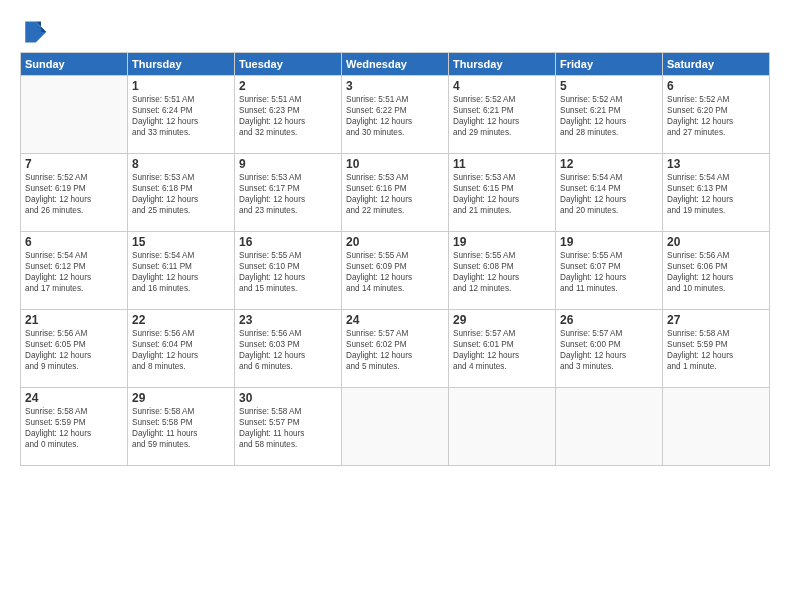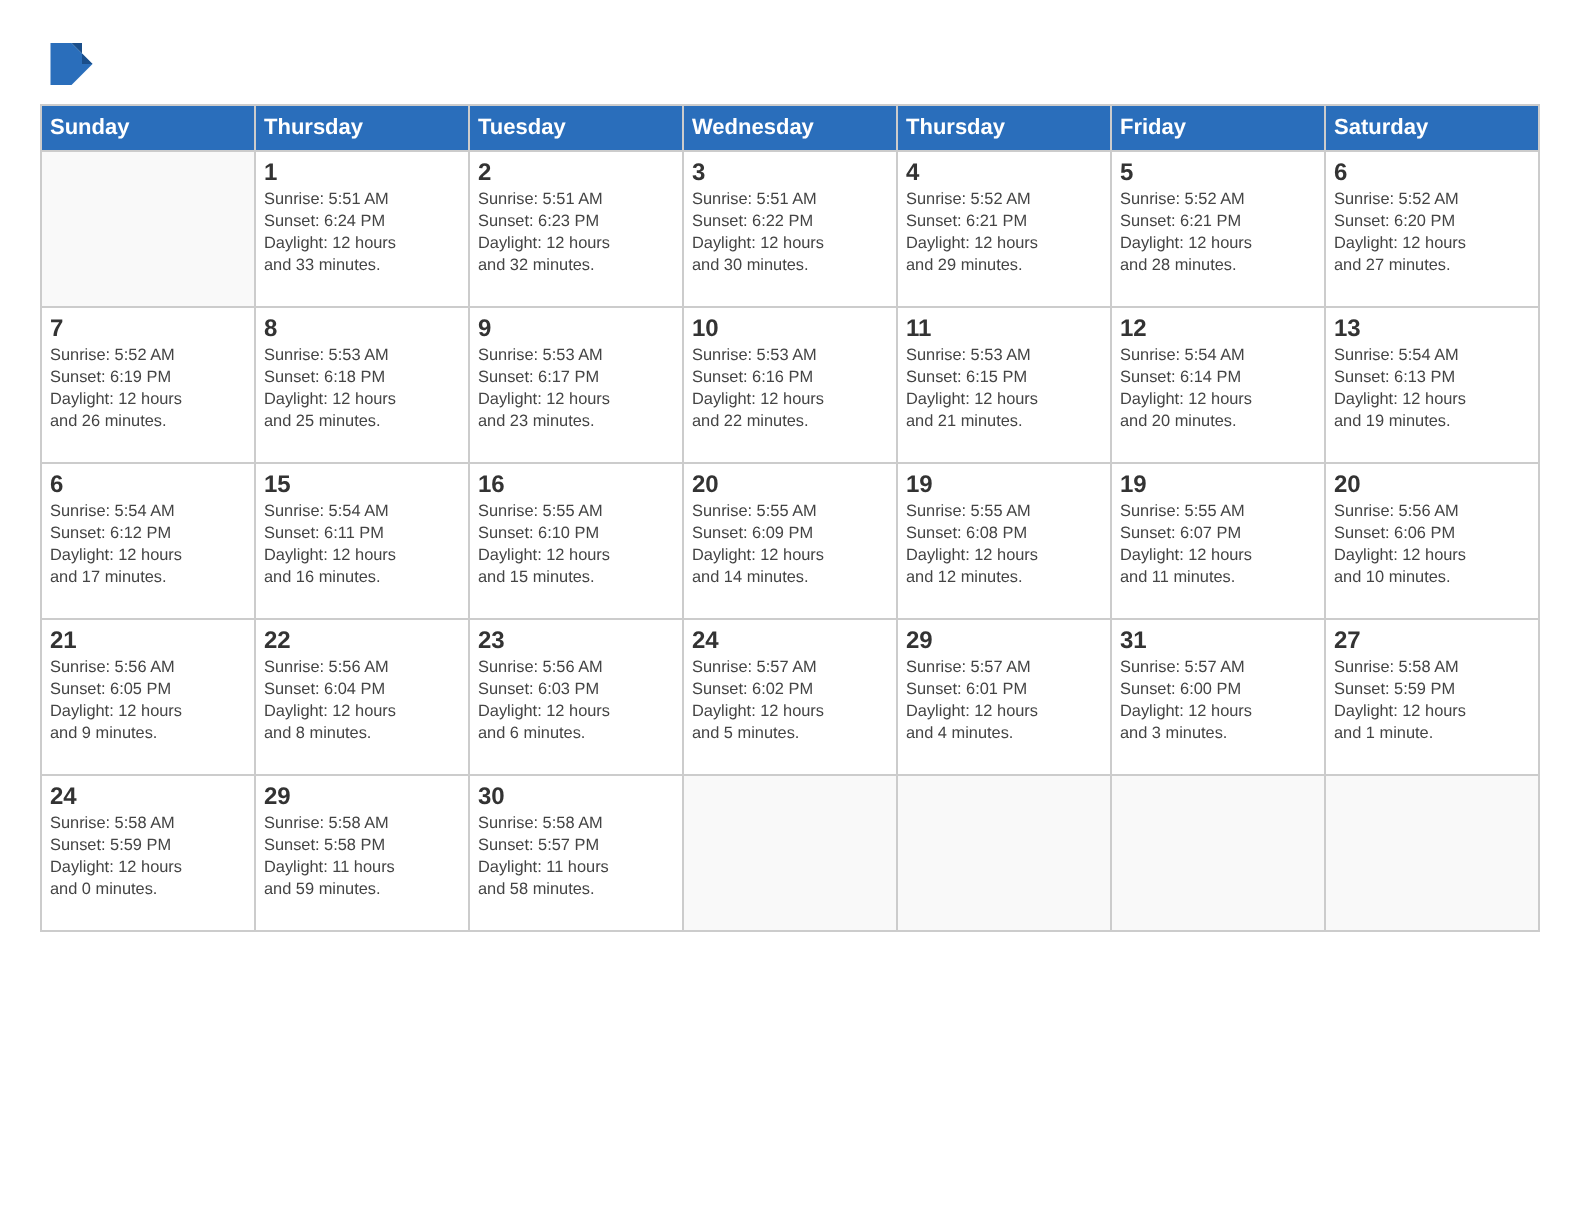--- a/index.html
+++ b/index.html
@@ -311,21 +311,21 @@
 and 5 minutes.</div>
           </td>
           <td>
             <span class="day-number">29</span>
             <div class="day-info" style="white-space: pre-line;">Sunrise: 5:57 AM
 Sunset: 6:01 PM
 Daylight: 12 hours
 and 4 minutes.</div>
           </td>
           <td>
-            <span class="day-number">31</span>
+            <span class="day-number">26</span>
             <div class="day-info" style="white-space: pre-line;">Sunrise: 5:57 AM
 Sunset: 6:00 PM
 Daylight: 12 hours
 and 3 minutes.</div>
           </td>
           <td>
             <span class="day-number">27</span>
             <div class="day-info" style="white-space: pre-line;">Sunrise: 5:58 AM
 Sunset: 5:59 PM
 Daylight: 12 hours

